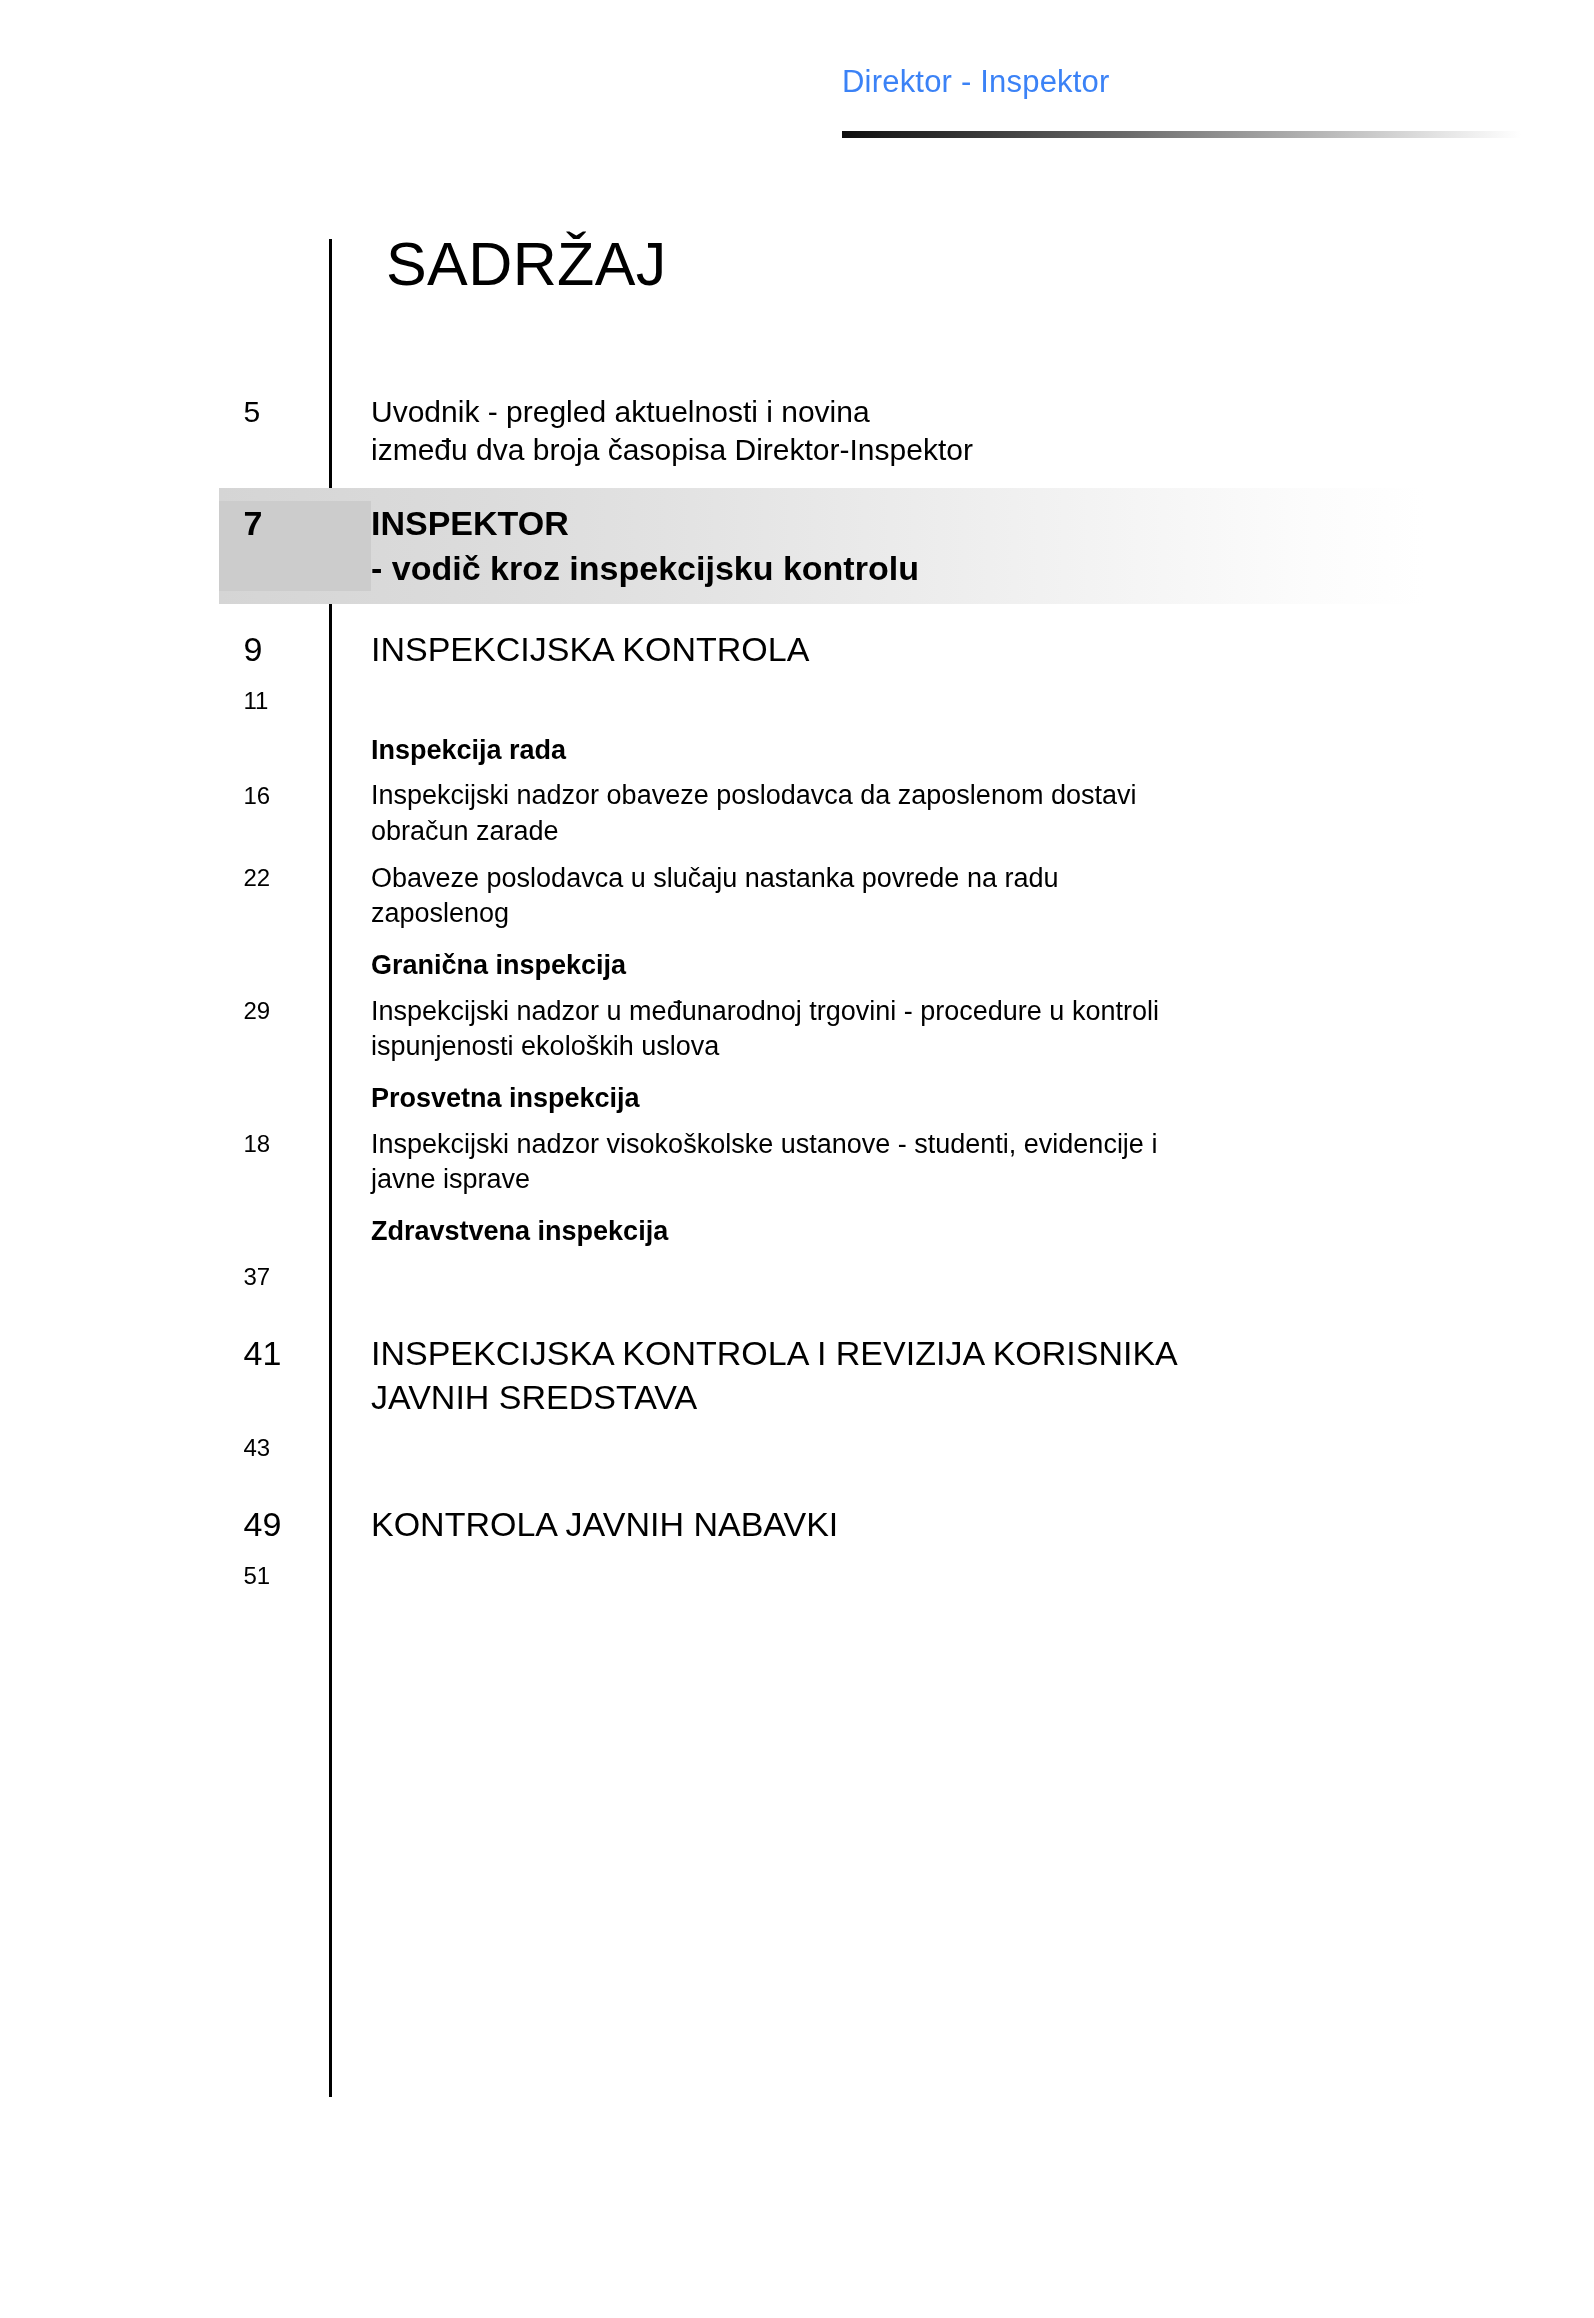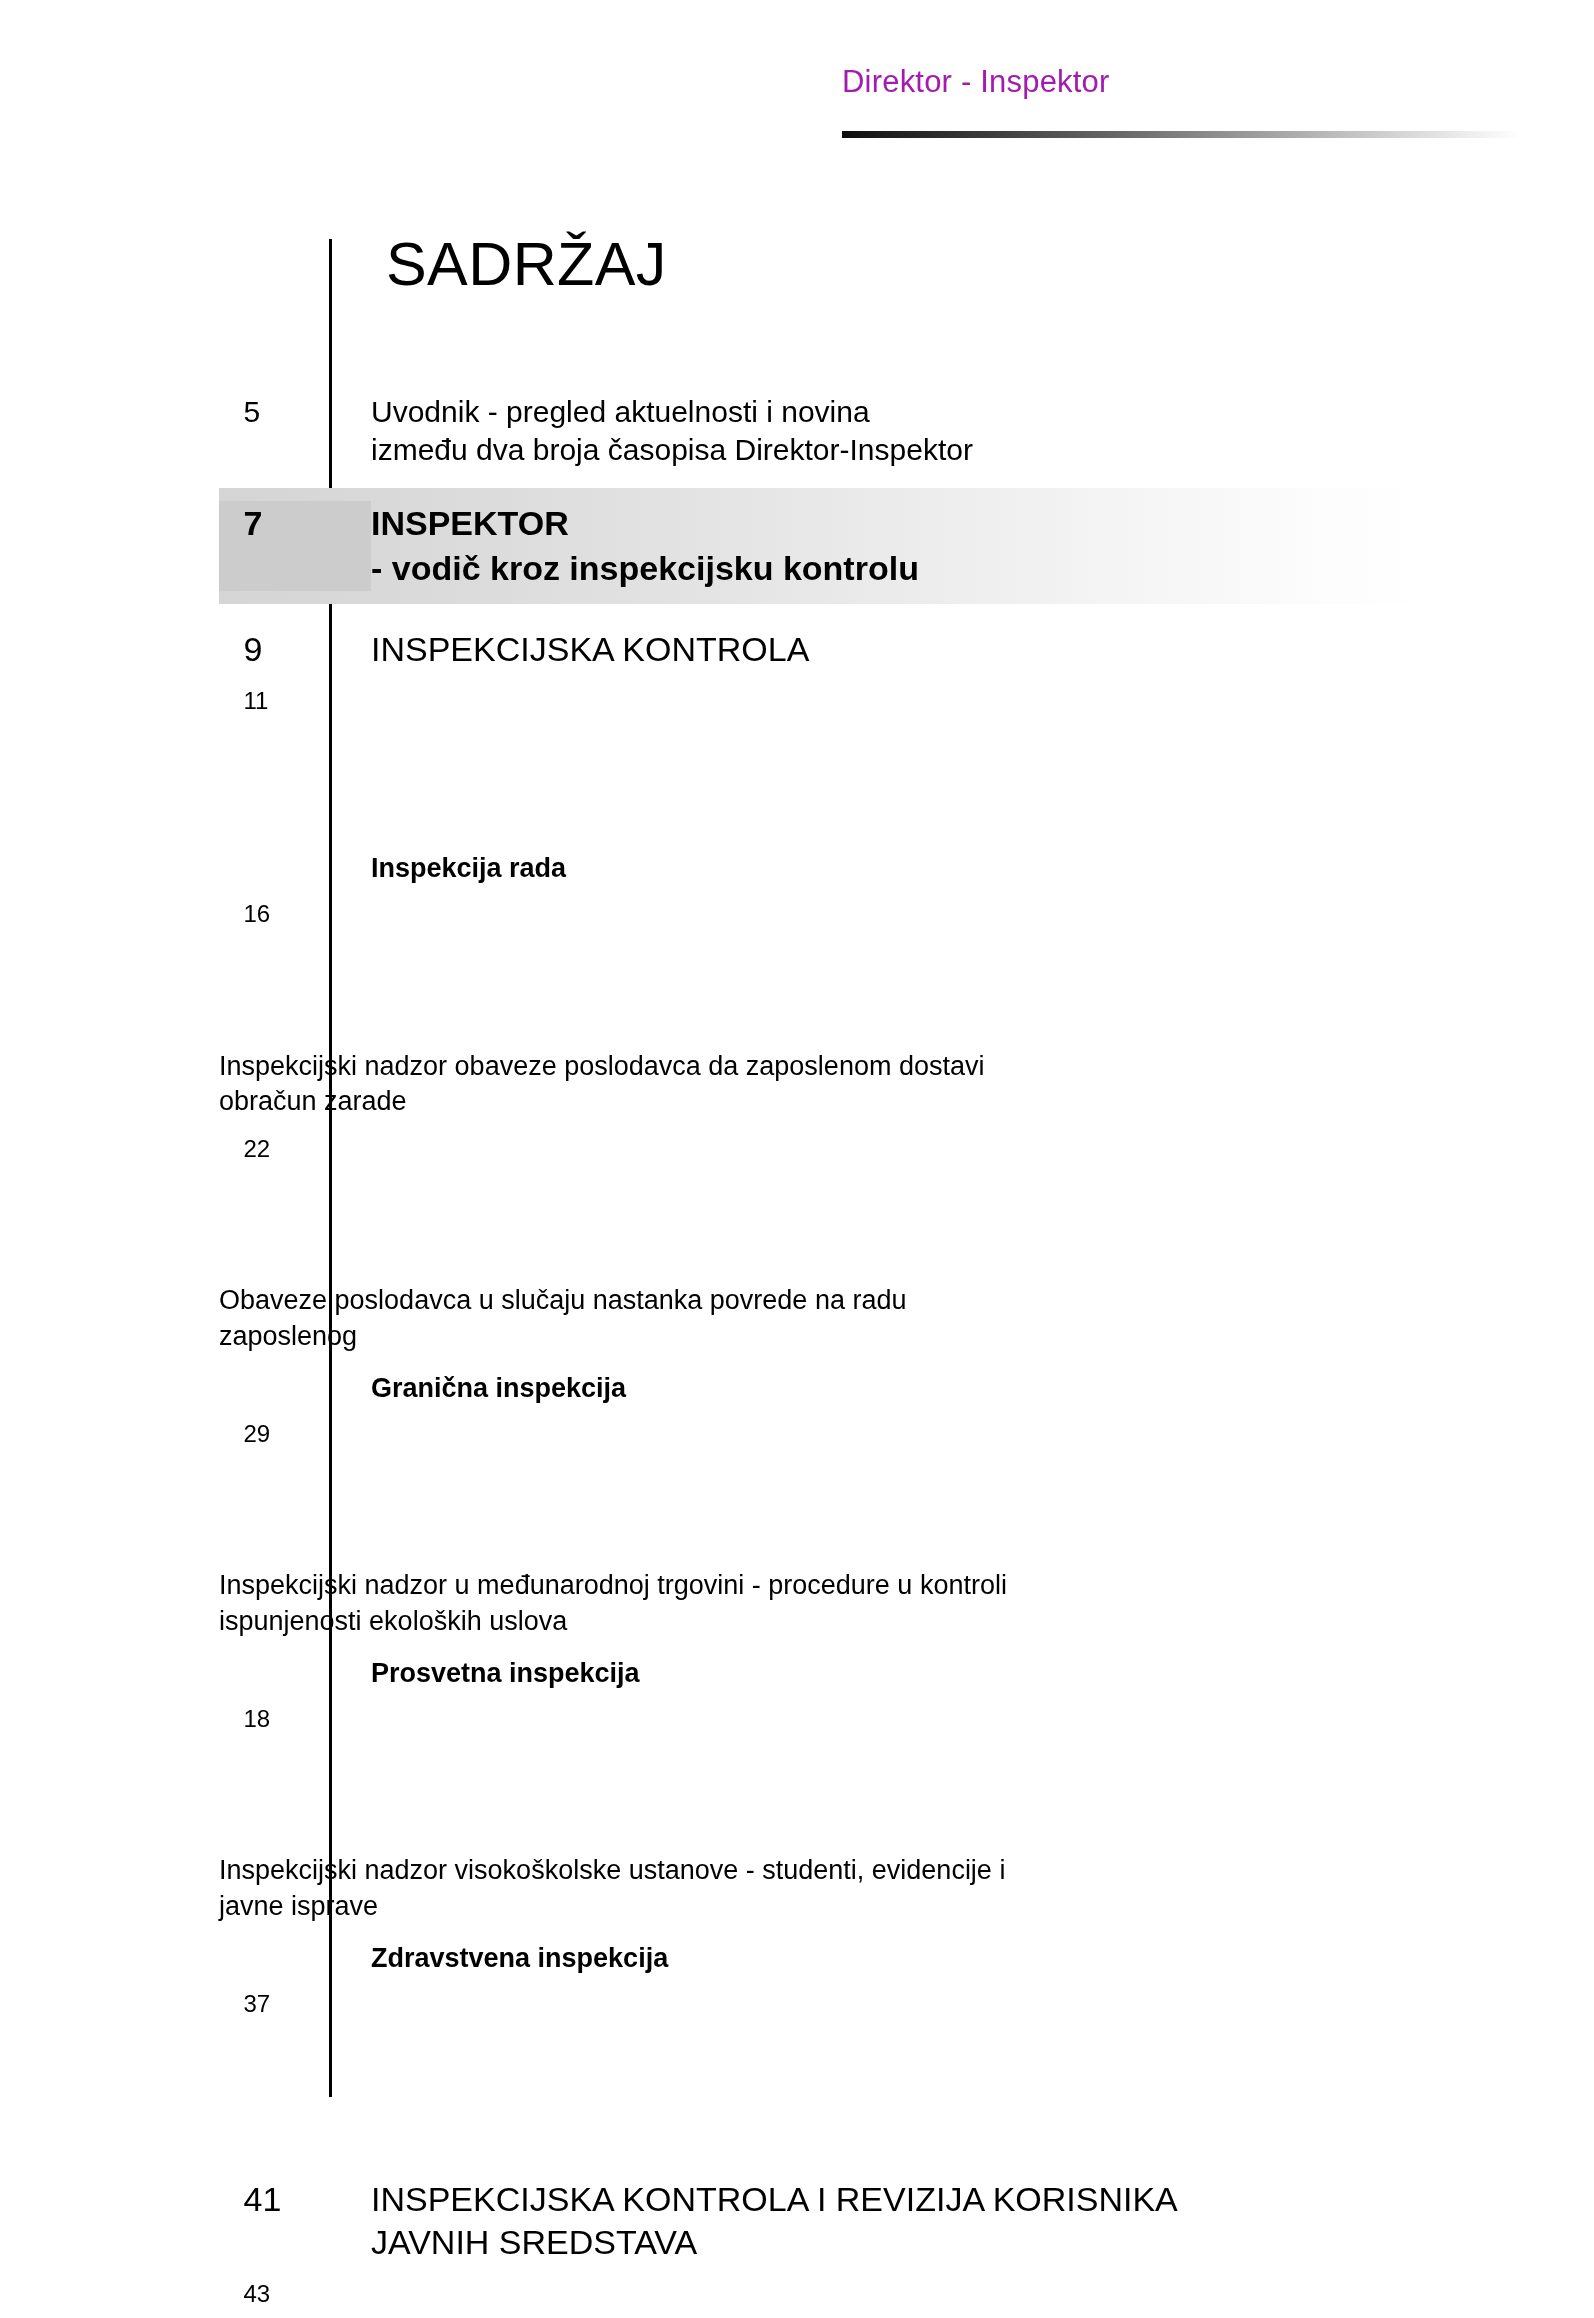--- a/index.html
+++ b/index.html
@@ -25,21 +25,21 @@
     width: 1594px;
     height: 147px;
   }
   .header-title {
     position: absolute;
     left: 842px;
     top: 64px;
     font-size: 31px;
     font-weight: 400;
     letter-spacing: 0.2px;
-    color: #a21caf;
+    color: #3b82f6;
     white-space: nowrap;
   }
   .header-rule {
     position: absolute;
     left: 842px;
     top: 131px;
     width: 679px;
     height: 7.4px;
     background: linear-gradient(to right,
         #0d0d0d 0%,
@@ -152,21 +152,20 @@
     padding-top: 24.5px;
     padding-bottom: 3.3px;
   }
   .row-section .toc-num { font-size: 34px; }
 
   .row-item {
     font-size: 27px;
     line-height: 1.32;
     padding-top: 8.2px;
     padding-bottom: 3.3px;
-    flex-direction: column;
   }
   .row-item .toc-num { font-size: 24px; padding-top: 1.6px; }
 
   .row-sub {
     font-size: 27px;
     font-weight: 600;
     line-height: 1.32;
     padding-top: 13px;
     padding-bottom: 1.6px;
   }

